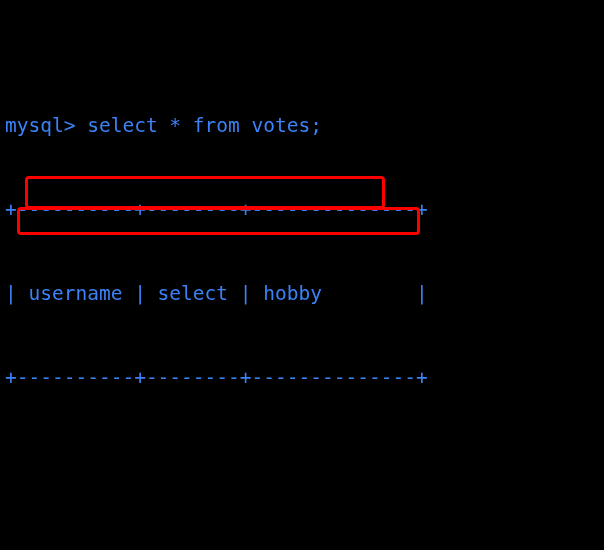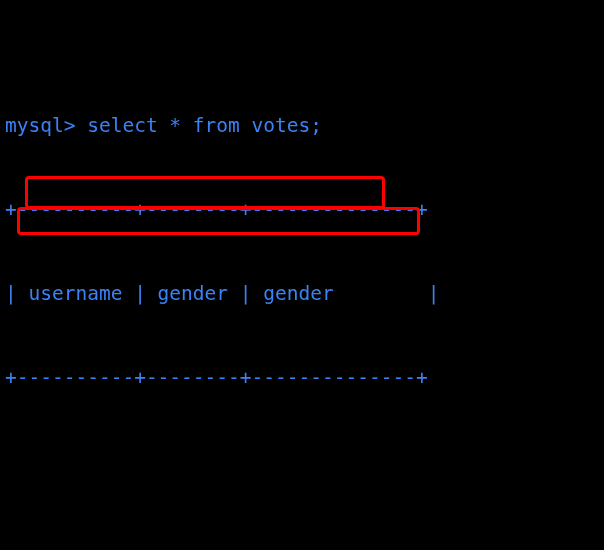--- a/index.html
+++ b/index.html
@@ -58,21 +58,21 @@
 </head>
 <body>
 
 <div id="terminal">
 
   <div class="term-lines">
 
     
     <div class="line">mysql&gt; select * from votes;</div>
     <div class="line">+----------+--------+--------------+</div>
-    <div class="line">| username | gender | gender        |</div>
+    <div class="line">| username | select | hobby        |</div>
     <div class="line">+----------+--------+--------------+</div>
 
     
     
     
     
     
     
 
     

